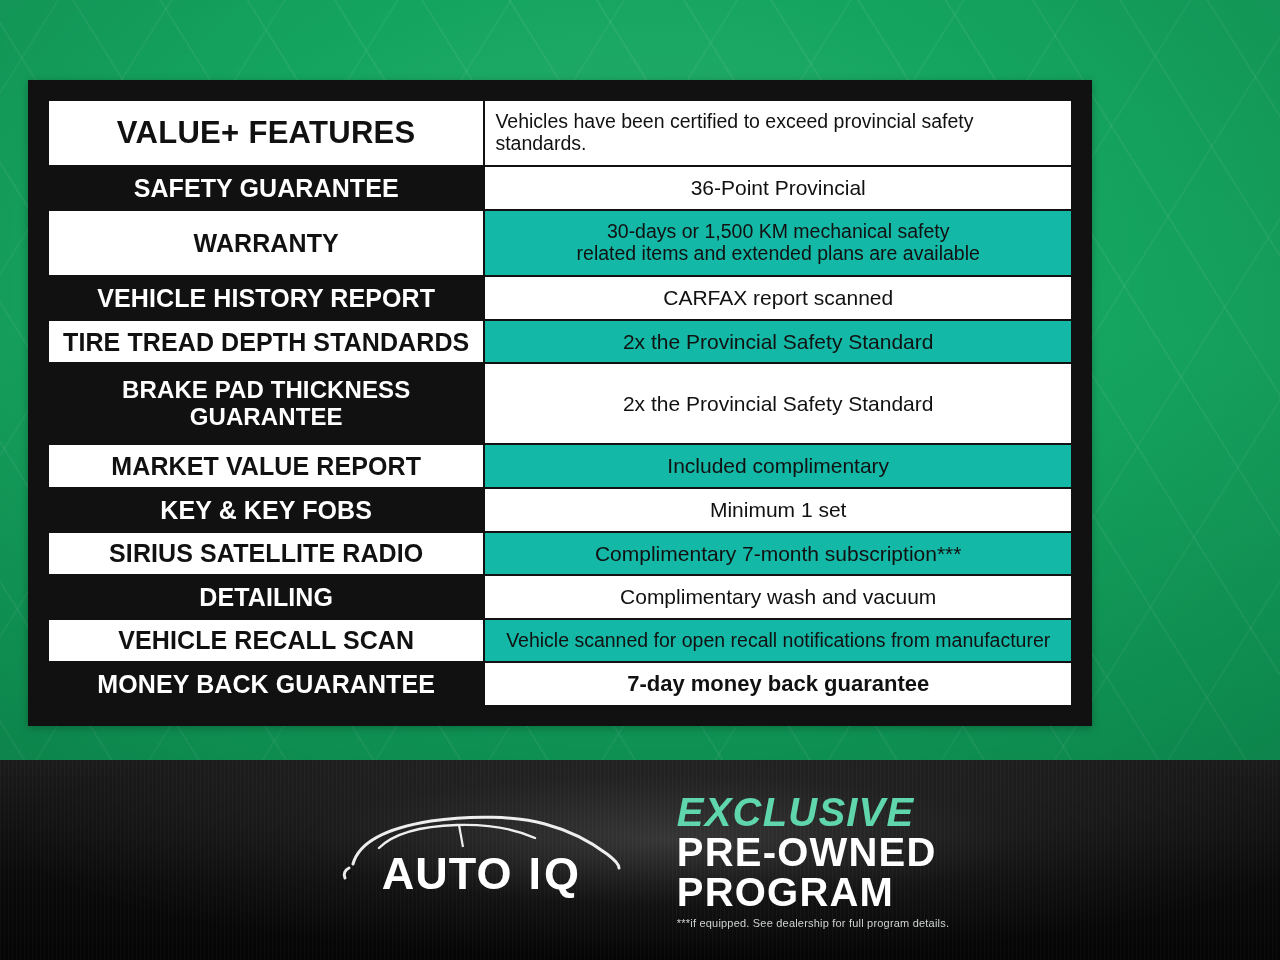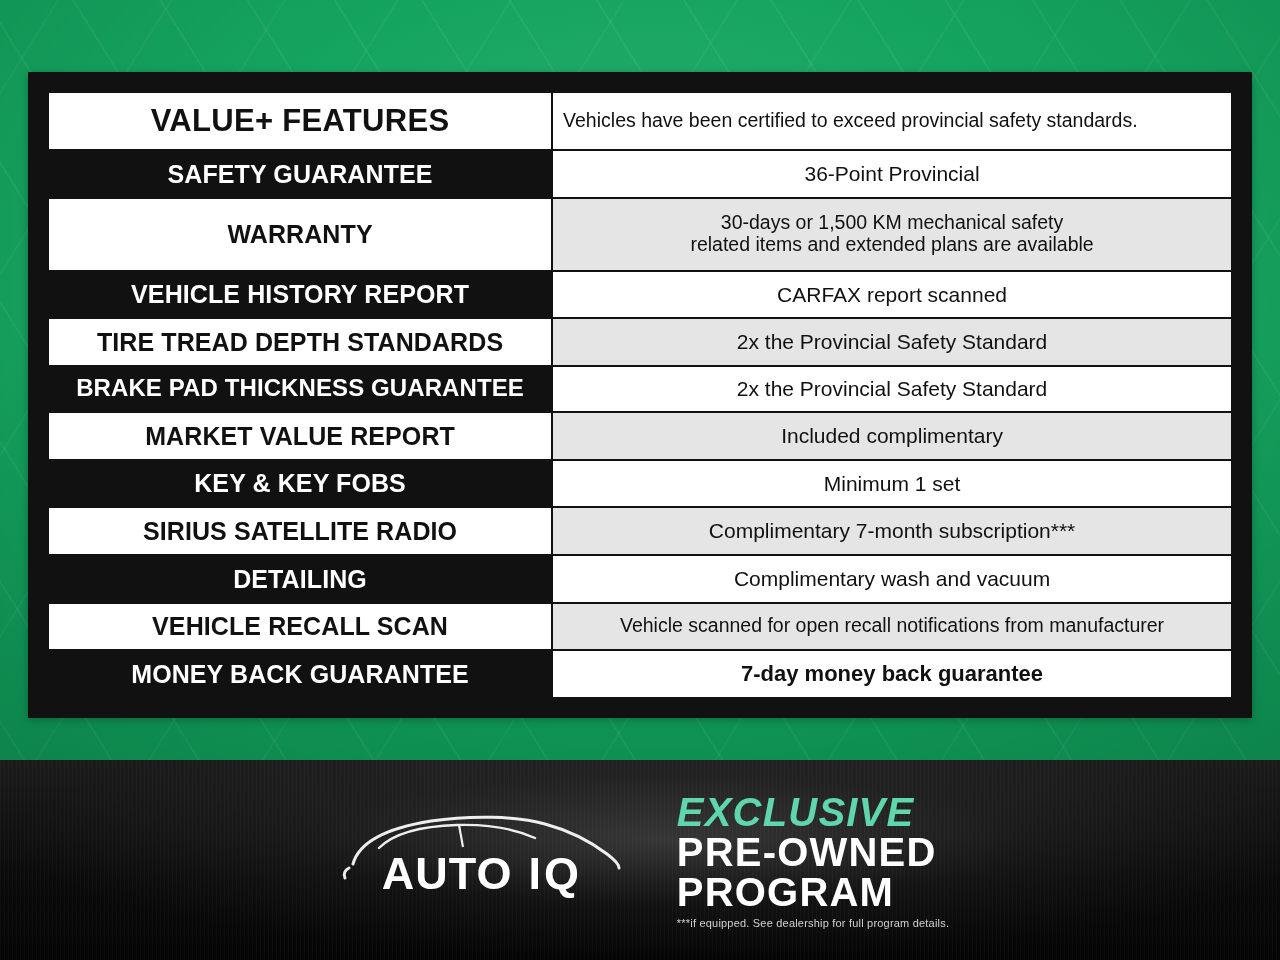--- a/index.html
+++ b/index.html
@@ -40,22 +40,22 @@
   .green-bg .vign {
     position: absolute;
     inset: 0;
     background: radial-gradient(ellipse at 50% 35%, rgba(255,255,255,0.10) 0%, rgba(0,0,0,0.0) 45%, rgba(0,0,0,0.14) 100%);
   }
 
   
   .table-frame {
     position: absolute;
     left: 28px;
-    top: 72px;
-    width: 1224px;
+    top: 80px;
+    width: 1064px;
     height: 646px;
     background: #111111;
     padding: 19px;
     box-sizing: border-box;
     box-shadow: 0 2px 8px rgba(0,0,0,0.25);
   }
   .table {
     width: 100%;
     height: 100%;
     border-collapse: collapse;
@@ -75,21 +75,21 @@
     font-weight: bold;
     letter-spacing: 0.1px;
   }
   .val {
     text-align: center;
   }
 
   .row-dark .lbl { background: #111111; color: #ffffff; }
   .row-dark .val { background: #ffffff; color: #111111; }
   .row-light .lbl { background: #ffffff; color: #111111; }
-  .row-light .val { background: #e5e5e5; color: #111111; }
+  .row-light .val { background: #14b8a6; color: #111111; }
 
   .title-cell {
     background: #ffffff;
     color: #111111;
     text-align: center;
     font-weight: bold;
     font-size: 31px;
     letter-spacing: 0.3px;
   }
   .title-val {

